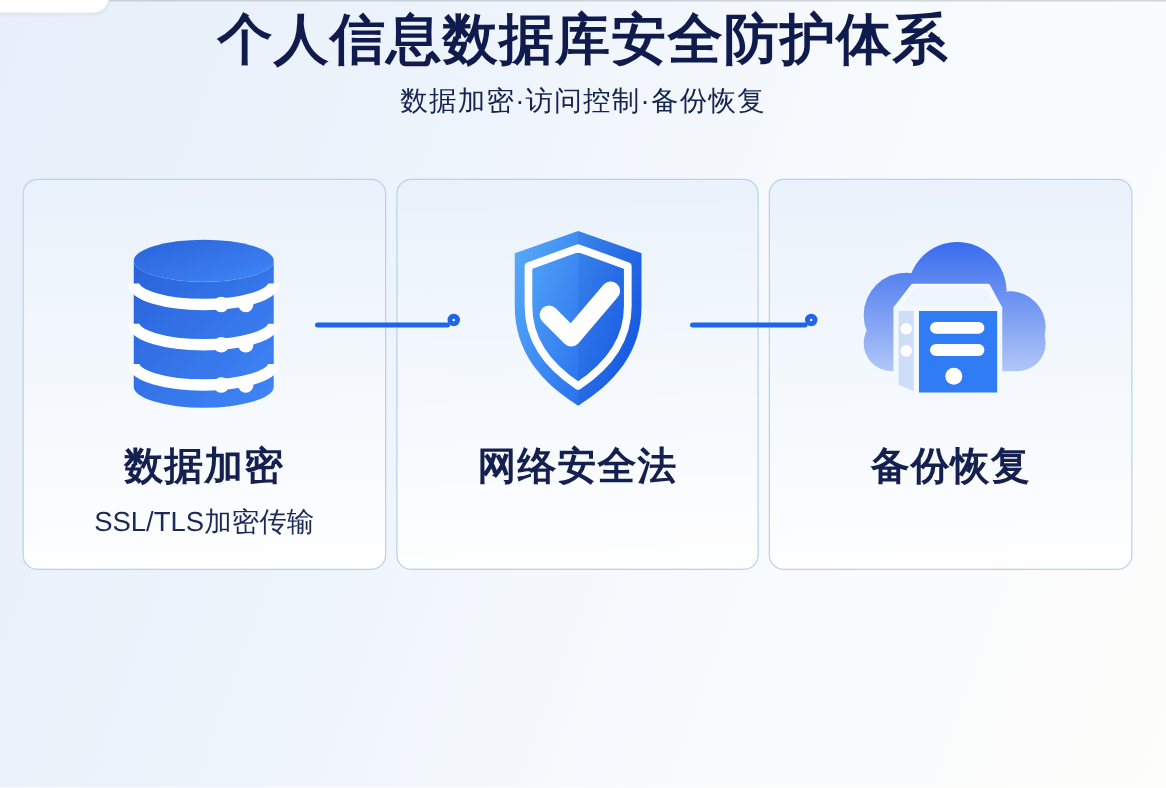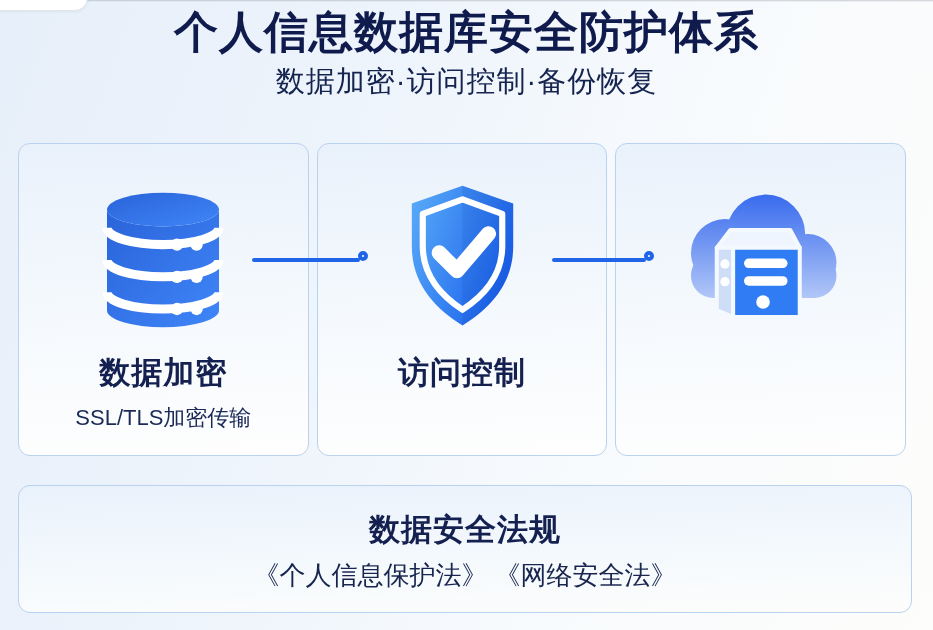--- a/index.html
+++ b/index.html
@@ -22,21 +22,21 @@
     background:#ffffff; border:1px solid #e1e5ea; border-radius:13px;
     box-shadow:0 1px 3px rgba(0,0,0,.05);
   }
   
   .header { position:absolute; top:6px; left:0; right:0; text-align:center; }
   .main-title {
     font-size:44px; font-weight:800; line-height:52px;
     color:#101b4d; letter-spacing:1px;
   }
   .main-subtitle {
-    margin-top:6px; font-size:29px; font-weight:500; line-height:34px;
+    margin-top:6px; font-size:22px; font-weight:500; line-height:34px;
     color:#15234f; letter-spacing:1px;
   }
   
   .cards-row {
     position:absolute; top:143px; left:18px; width:888px; height:313px;
     display:flex; gap:8px;
   }
   .card {
     flex:1 1 0; height:313px;
     border:1.5px solid #b9d2f0; border-radius:12px;
@@ -137,21 +137,21 @@
                 <stop offset="1" stop-color="#1c63ed"></stop>
               </linearGradient>
             </defs>
             <path d="M50 3 L87 16 V47 C87 74 71 92 50 105 C29 92 13 74 13 47 V16 Z" fill="url(#gsh)"></path>
             <path d="M50 3 L87 16 V47 C87 74 71 92 50 105 Z" fill="rgba(10,50,150,0.10)"></path>
             <path d="M50 13 L79 23.5 V47 C79 68 66 83 50 93.5 C34 83 21 68 21 47 V23.5 Z" stroke="#ffffff" stroke-width="4.5" fill="none" stroke-linejoin="round"></path>
             <path d="M33 52 L46 65 L69 38" stroke="#ffffff" stroke-width="11" fill="none" stroke-linecap="round" stroke-linejoin="round"></path>
           </svg>
         </span>
       </div>
-      <div class="card-title">访问控制</div>
+      <div class="card-title">网络安全法</div>
     </div>
 
     <div class="card">
       <div class="icon-box">
         <span style="margin-bottom:7px;">
           <svg width="170" height="143" viewBox="0 0 125 105">
             <defs>
               <linearGradient id="gcl" gradientUnits="userSpaceOnUse" x1="0" y1="8" x2="0" y2="88">
                 <stop offset="0" stop-color="#3a6cee"></stop>
                 <stop offset="1" stop-color="#b9cdf8"></stop>
@@ -166,27 +166,24 @@
             <polygon points="30,46 42,46 42,97 30,92" fill="#cfdef7" stroke="#f4f8ff" stroke-width="3" stroke-linejoin="round"></polygon>
             <rect x="42" y="46" width="49" height="51" fill="#2f7cf5" stroke="#f4f8ff" stroke-width="3" stroke-linejoin="round"></rect>
             <circle cx="36" cy="58" r="3.4" fill="#ffffff"></circle>
             <circle cx="36" cy="71" r="3.4" fill="#ffffff"></circle>
             <rect x="50" y="54" width="32" height="7" rx="3.5" fill="#ffffff"></rect>
             <rect x="50" y="67" width="32" height="7" rx="3.5" fill="#ffffff"></rect>
             <circle cx="64" cy="86" r="5" fill="#ffffff"></circle>
           </svg>
         </span>
       </div>
+      <div class="card-title">备份恢复</div>
     </div>
 
   </div>
 
   <div class="conn-line" id="conn1-line"></div>
   <div class="conn-ring" id="conn1-ring"></div>
   <div class="conn-line" id="conn2-line"></div>
   <div class="conn-ring" id="conn2-ring"></div>
 
-  <div class="law-card">
-    <div class="law-title">数据安全法规</div>
-    <div class="law-subtitle">《个人信息保护法》 《网络安全法》</div>
-  </div>
 
 </div>
 
 </body></html>

